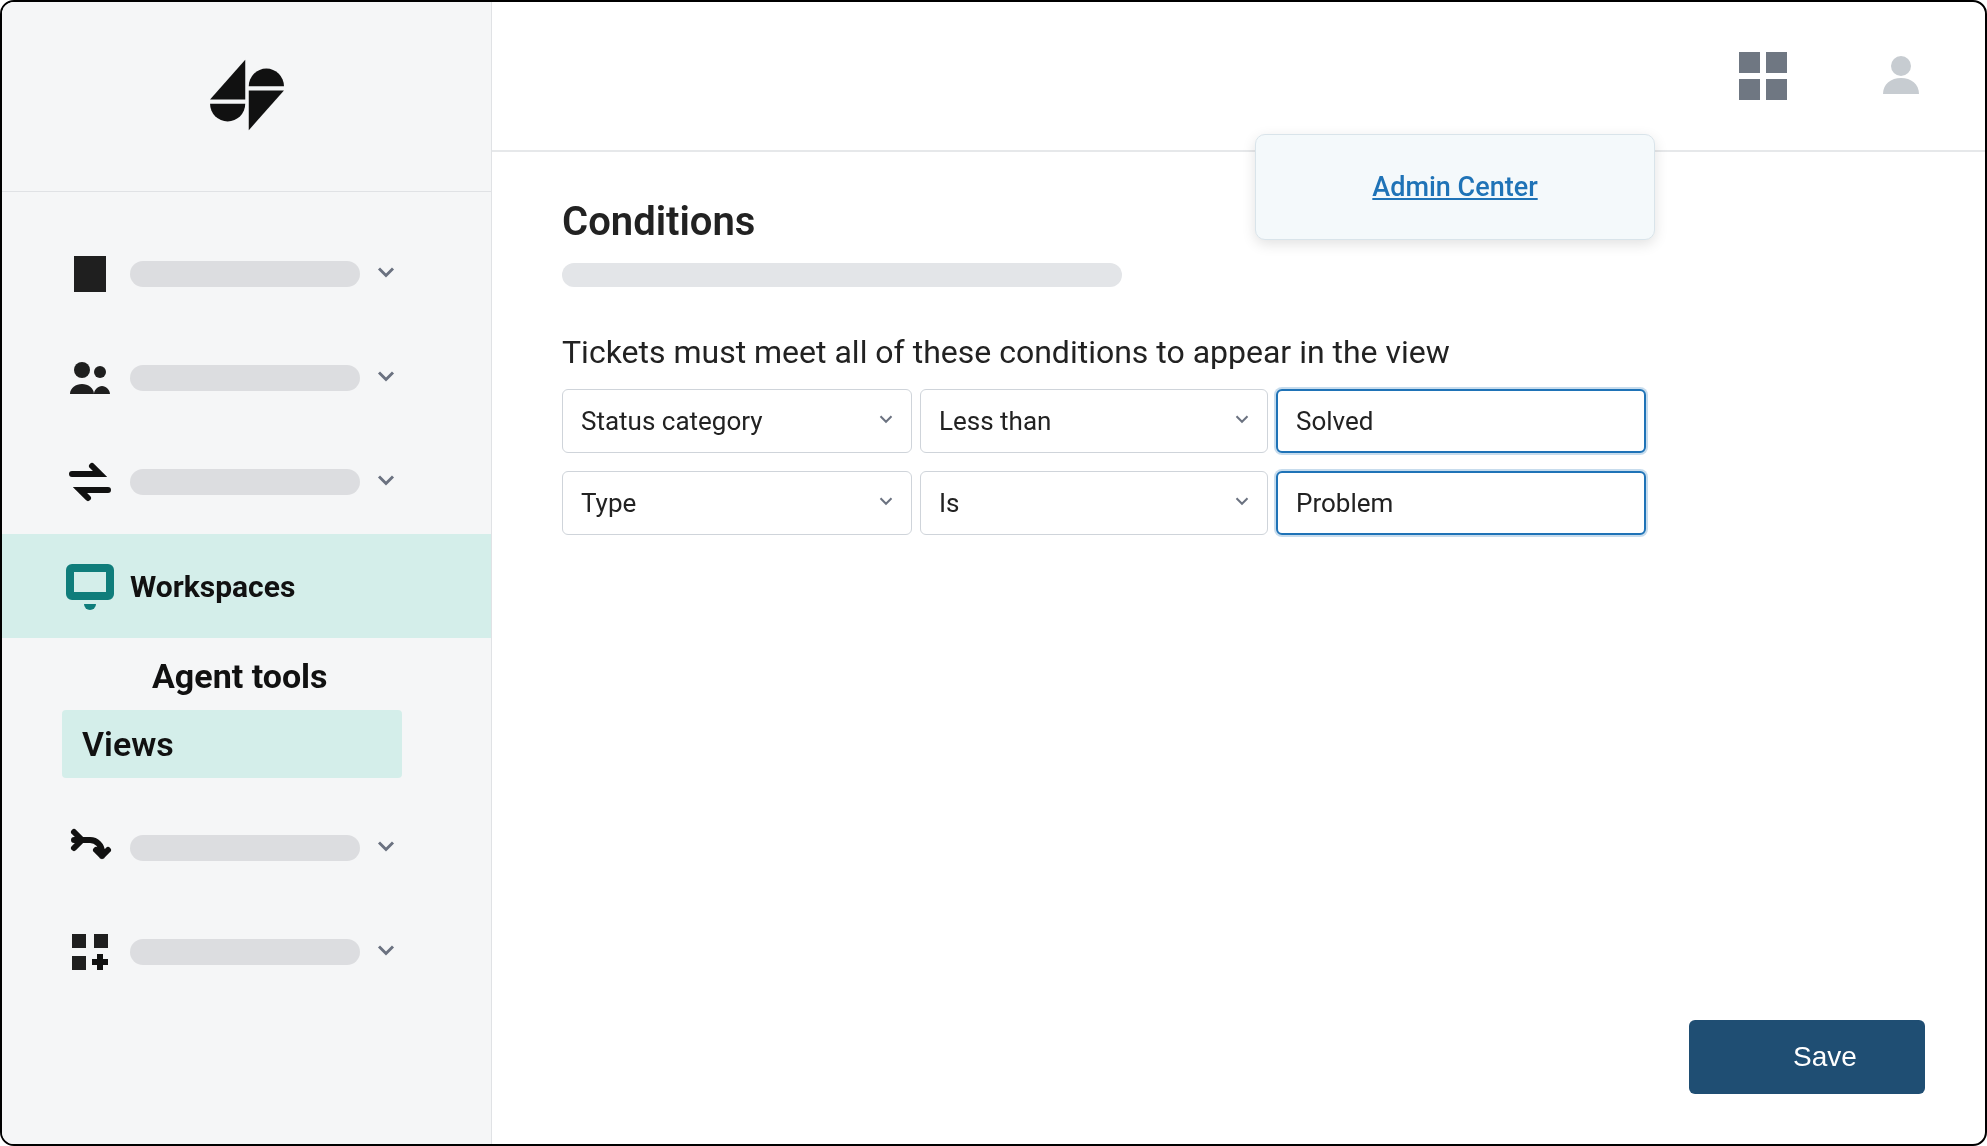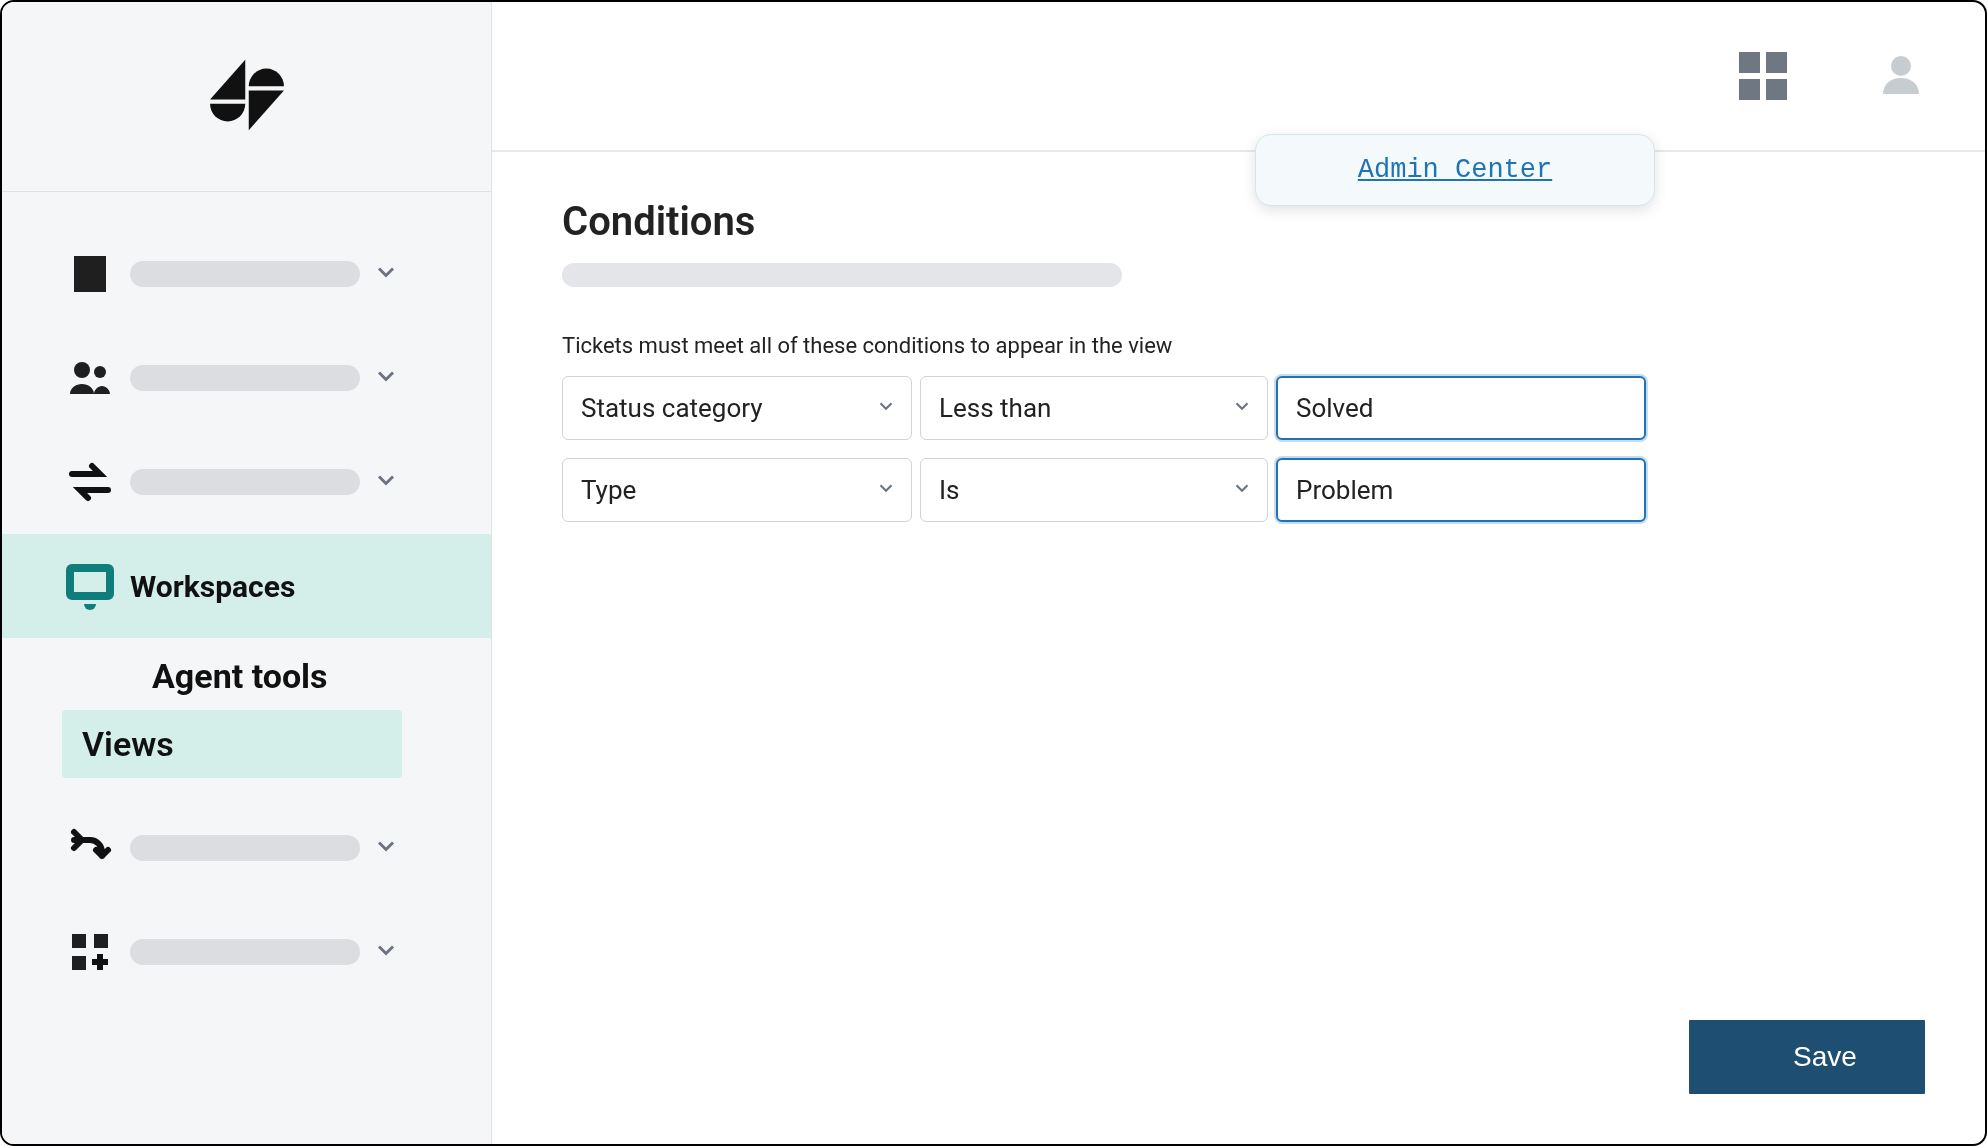--- a/index.html
+++ b/index.html
@@ -102,25 +102,24 @@
   .apps-icon { display:grid; grid-template-columns:1fr 1fr; grid-template-rows:1fr 1fr; gap:6px; width:48px; height:48px; cursor:pointer;}
   .apps-icon span { background:#6f7782; }
   .user-icon svg { width:48px; height:48px; fill:#c7ccd1; }
   .popover {
     position:absolute;
     top:132px;
     right:330px;
     width:400px;
     background:#f4f9fb;
     border:1px solid #d9e4ea;
-    border-radius:16px;
+    border-radius:10px;
     box-shadow:0 4px 14px rgba(0,0,0,0.12);
-    padding:20px 0;
+    padding:36px 0;
     text-align:center;
-    font-family:Liberation Mono, monospace;
   }
   .popover a {
     color:#1f73b7;
     font-size:27px;
     font-weight:500;
     text-decoration:underline;
     cursor:pointer;
   }
   .content {
     flex:1;
@@ -134,21 +133,21 @@
     margin-bottom:18px;
   }
   .desc-placeholder {
     width:560px;
     height:24px;
     background:#e3e5e8;
     border-radius:12px;
     margin-bottom:46px;
   }
   .cond-help {
-    font-size:22px;
+    font-size:32px;
     color:#222;
     margin-bottom:18px;
   }
   .cond-row {
     display:flex;
     gap:8px;
     margin-bottom:18px;
   }
   .select {
     position:relative;
@@ -172,21 +171,21 @@
     border:2.5px solid #1f73b7;
     box-shadow:0 0 0 2px rgba(31,115,183,0.25);
   }
   .save-btn {
     position:absolute;
     right:60px;
     bottom:50px;
     background:#1f4e73;
     color:#fff;
     border:none;
-    border-radius:1px;
+    border-radius:6px;
     width:236px;
     height:74px;
     font-size:28px;
     font-weight:500;
     cursor:pointer;
     padding-left:36px;
   }
 </style>
 </head>
 <body>

